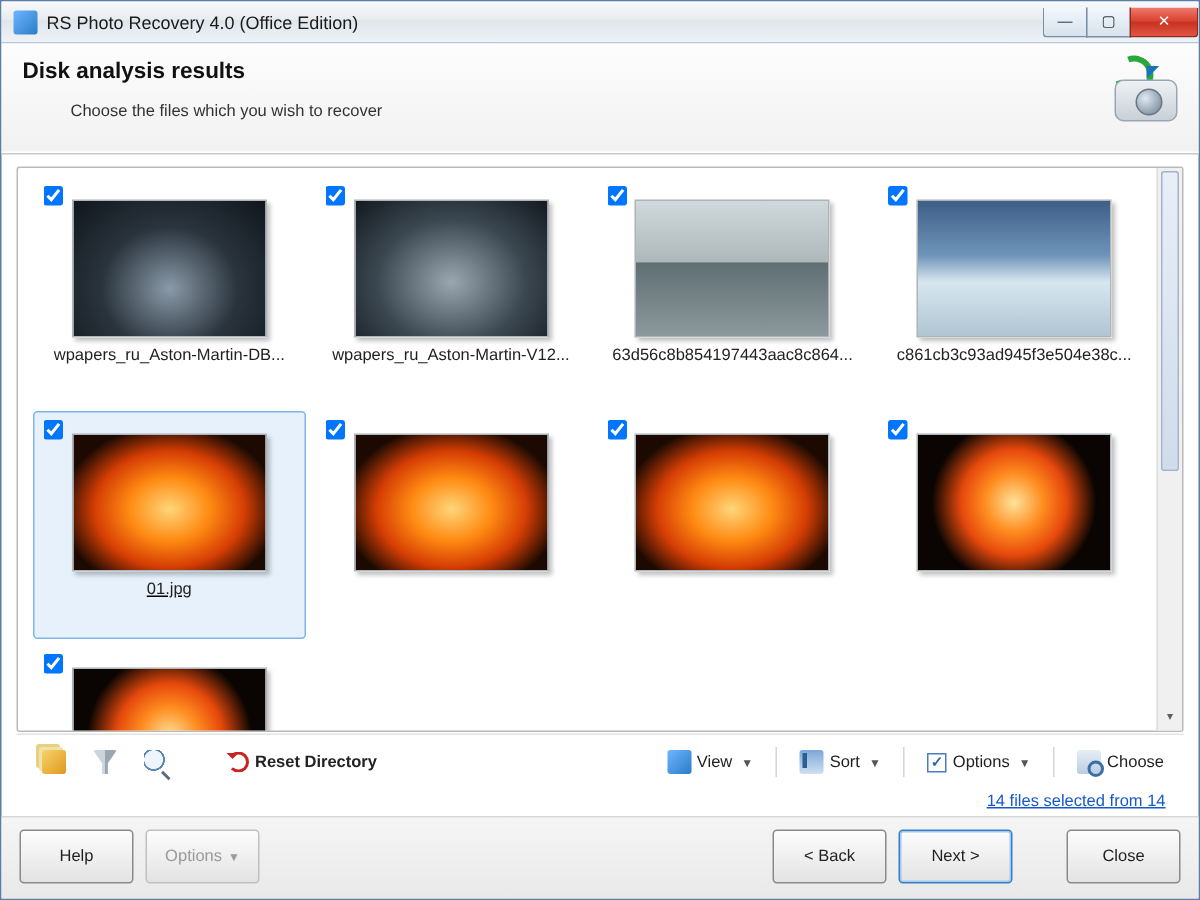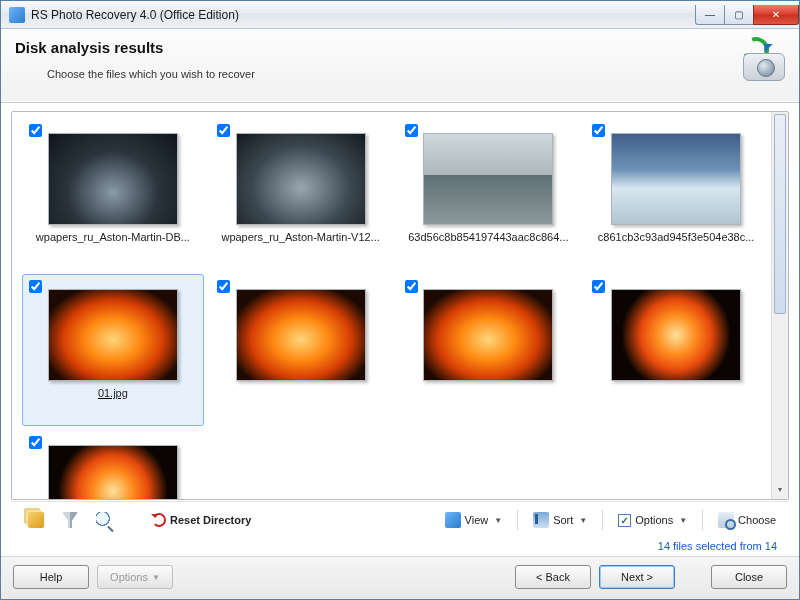--- a/index.html
+++ b/index.html
@@ -77,25 +77,25 @@
   .ico-zoom:after{ content:""; position:absolute; right:-2px; bottom:-2px; width:7px;height:2px;background:#5a6b7d; transform:rotate(45deg);}
   .ico-reset { width:14px;height:14px;border:2px solid #c22; border-left-color:transparent; border-radius:50%; position:relative;}
   .ico-reset:after{content:"";position:absolute;left:-3px;top:-1px;border:4px solid transparent;border-top-color:#c22;}
   .ico-view { background:linear-gradient(135deg,#6fb5ff,#2a7cc7); }
   .ico-sort { background:linear-gradient(to bottom,#7aa7d8,#cfe0f2); position:relative;}
   .ico-sort:before{content:"";position:absolute;left:2px;top:2px;width:3px;height:10px;background:#2b5e92;}
   .ico-select { width:13px;height:13px;border:1px solid #4a7dbb; display:flex;align-items:center;justify-content:center;color:#2a66aa;font-size:10px;font-weight:bold;}
   .ico-preview { background:linear-gradient(to bottom,#e6eef6,#b9cde0); position:relative;}
   .ico-preview:after{content:"";position:absolute;right:-2px;bottom:-2px;width:7px;height:7px;border:2px solid #3a6ea5;border-radius:50%;}
 
-  .statusline { text-align: right; font-size: 11px; color:#1659c7; padding: 2px 12px 4px 0; }
+  .statusline { text-align: right; font-size: 11px; color:#1659c7; padding: 2px 12px 4px 0; text-decoration: underline; }
 
   .footer { display:flex; align-items:center; padding: 8px 12px 10px 12px; gap:8px;
     background: linear-gradient(to bottom,#f5f5f5,#e9e9e9); border-top:1px solid #d6d6d6; }
-  .btn { height: 24px; min-width: 76px; padding: 0 12px; font-size:11px; border:1px solid #8a8a8a;
+  .btn { height: 36px; min-width: 76px; padding: 0 12px; font-size:11px; border:1px solid #8a8a8a;
     border-radius:3px; background:linear-gradient(to bottom,#fcfcfc,#e3e3e3); color:#222;
     display:flex; align-items:center; justify-content:center; gap:4px; }
   .btn.disabled { color:#9a9a9a; border-color:#c0c0c0; }
   .btn.primary { border-color:#3b7ec2; box-shadow:0 0 0 1px #9fc9f0 inset; }
   .btn .caret { font-size:8px; }
   .spacer { flex:1; }
 </style>
 </head>
 <body>
 

